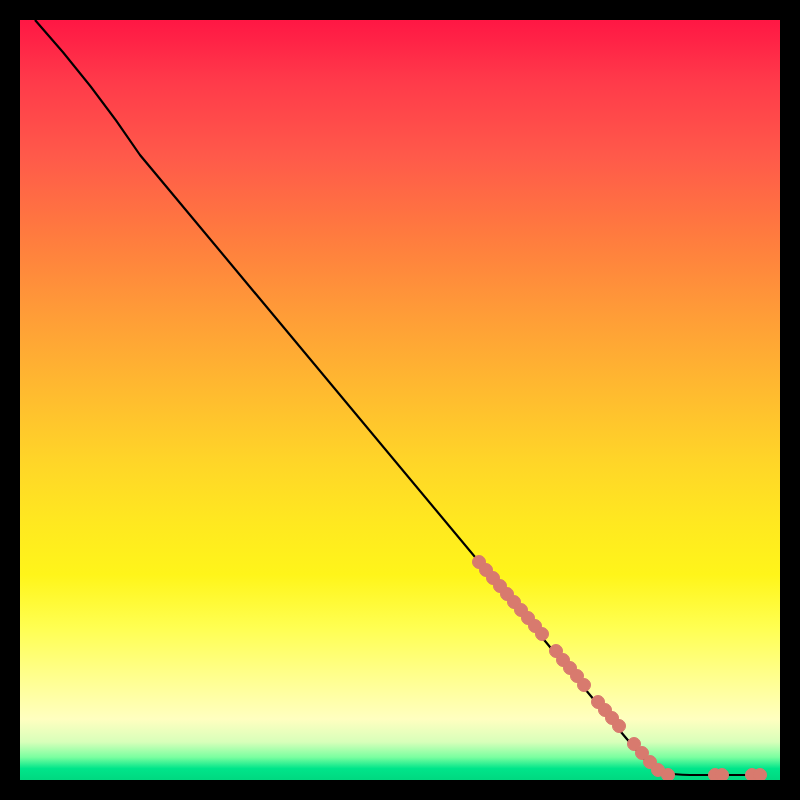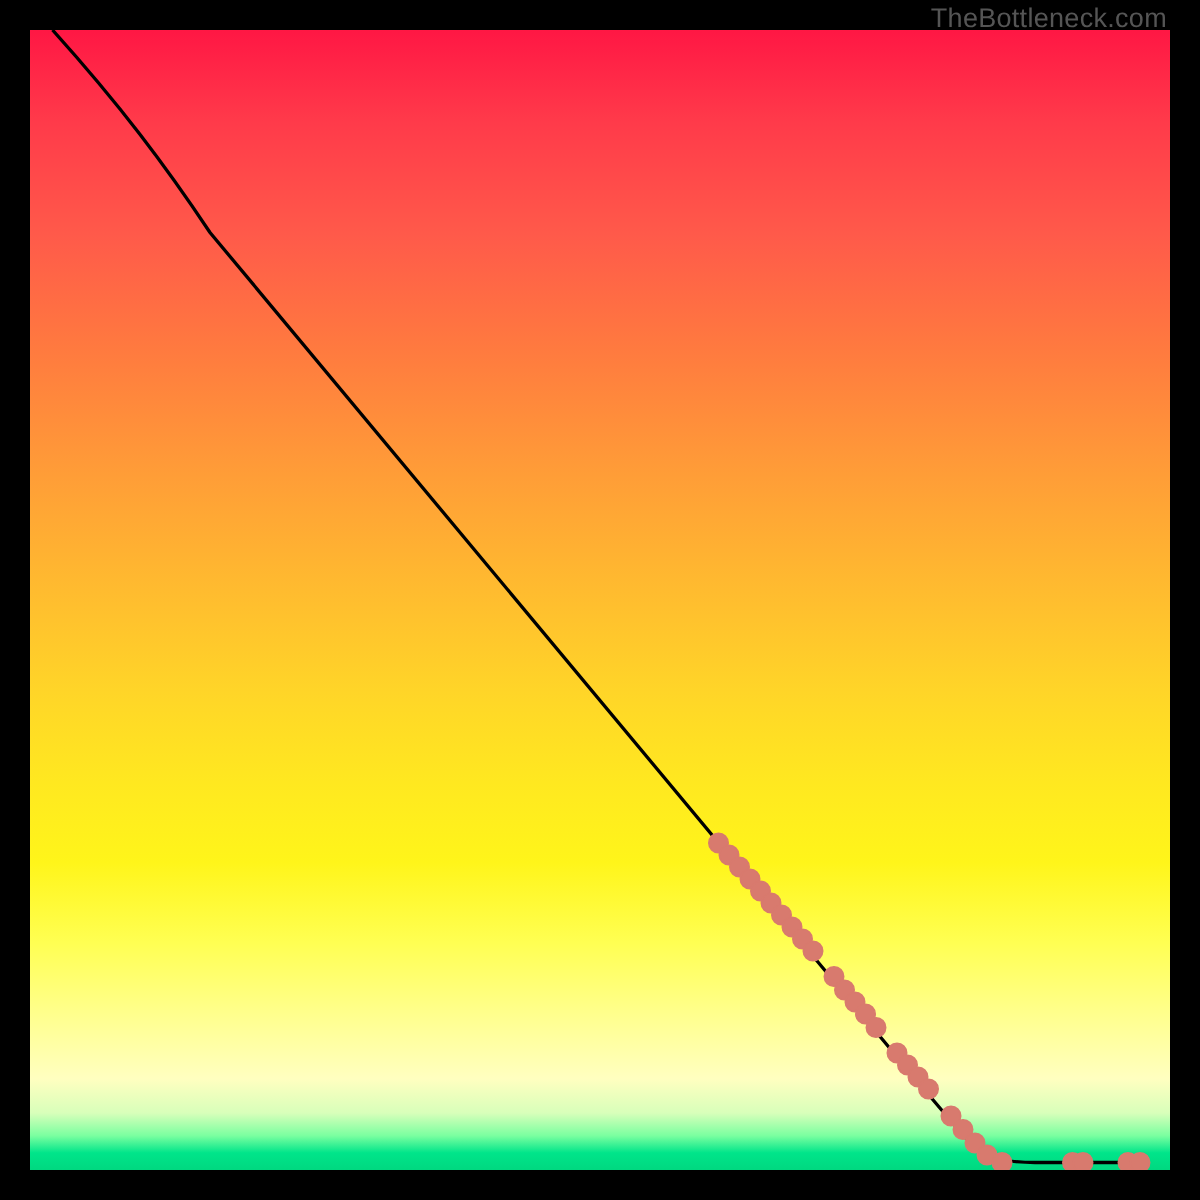--- a/index.html
+++ b/index.html
@@ -72,21 +72,20 @@
     fill: #d87a6e;
     stroke: #d87a6e;
   }
 </style>
 </head>
 <body>
 
 <div class="frame">
   <div class="plot-area"></div>
 
-  <div class="watermark">TheBottleneck.com</div>
 
   <svg class="overlay" viewBox="0 0 760 760">
     <path class="curve" d="M 15 0 C 60 50 90 90 120 135 L 520 615 C 540 639 560 663 580 687 C 595 705 610 723 625 740 C 636 752 650 755 670 755 C 690 755 700 755 720 755 C 729 755 735 755 740 755"></path>
     <g id="dots-group">
         <circle cx="459" cy="542" r="6.5" fill="#d87a6e" class="dot"></circle>
         <circle cx="466" cy="550" r="6.5" fill="#d87a6e" class="dot"></circle>
         <circle cx="473" cy="558" r="6.5" fill="#d87a6e" class="dot"></circle>
         <circle cx="480" cy="566" r="6.5" fill="#d87a6e" class="dot"></circle>
         <circle cx="487" cy="574" r="6.5" fill="#d87a6e" class="dot"></circle>
         <circle cx="494" cy="582" r="6.5" fill="#d87a6e" class="dot"></circle>

